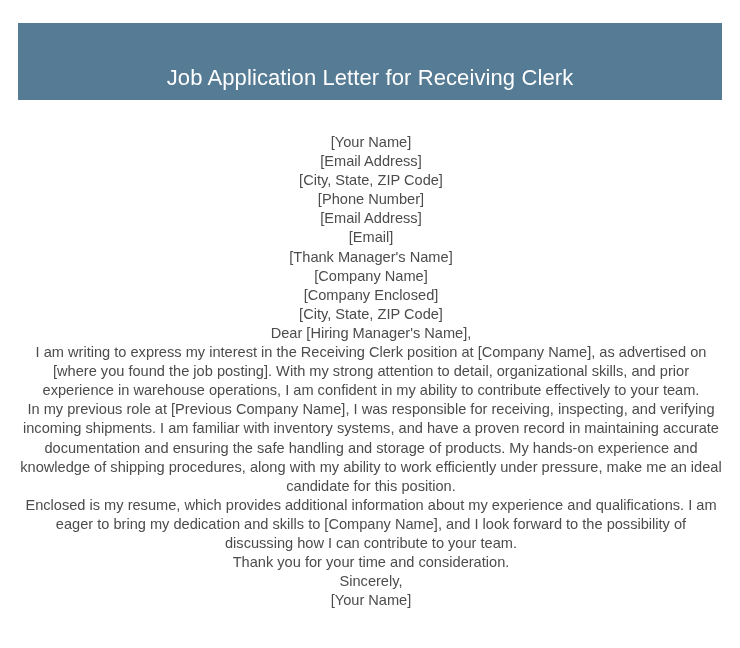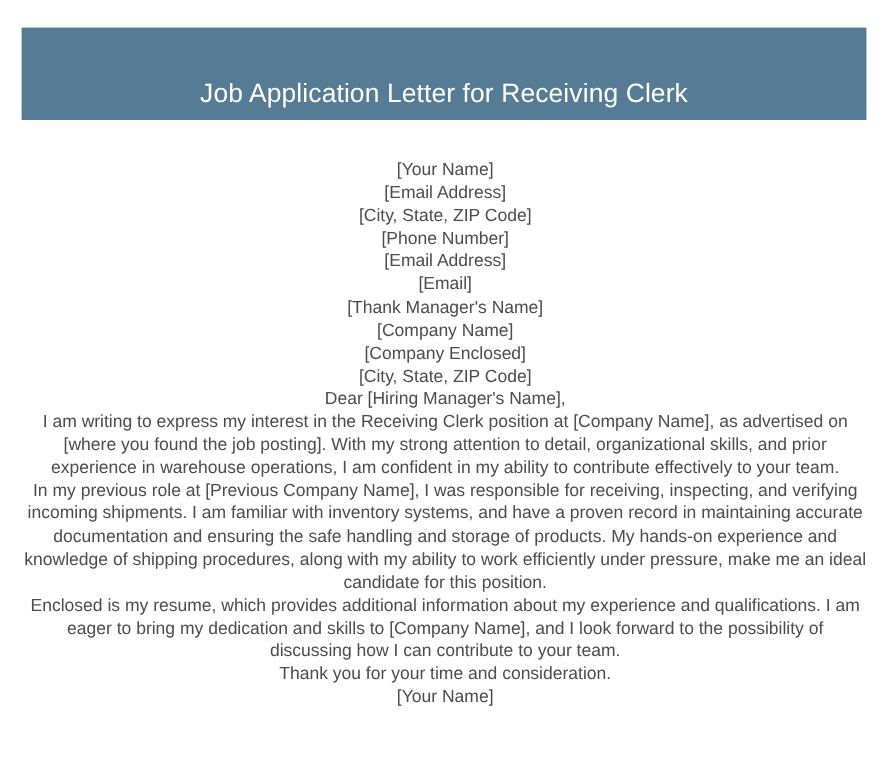--- a/index.html
+++ b/index.html
@@ -86,16 +86,17 @@
     <span class="letter-line">[Email]</span>
     <span class="letter-line">[Thank Manager's Name]</span>
     <span class="letter-line">[Company Name]</span>
     <span class="letter-line">[Company Enclosed]</span>
     <span class="letter-line">[City, State, ZIP Code]</span>
     <span class="letter-line">Dear [Hiring Manager's Name],</span>
     <span class="letter-line">I am writing to express my interest in the Receiving Clerk position at [Company Name], as advertised on [where you found the job posting]. With my strong attention to detail, organizational skills, and prior experience in warehouse operations, I am confident in my ability to contribute effectively to your team.</span>
     <span class="letter-line">In my previous role at [Previous Company Name], I was responsible for receiving, inspecting, and verifying incoming shipments. I am familiar with inventory systems, and have a proven record in maintaining accurate documentation and ensuring the safe handling and storage of products. My hands-on experience and knowledge of shipping procedures, along with my ability to work efficiently under pressure, make me an ideal candidate for this position.</span>
     <span class="letter-line">Enclosed is my resume, which provides additional information about my experience and qualifications. I am eager to bring my dedication and skills to [Company Name], and I look forward to the possibility of discussing how I can contribute to your team.</span>
     <span class="letter-line">Thank you for your time and consideration.</span>
+    <span class="letter-line">Sincerely,</span>
     <span class="letter-line">[Your Name]</span>
   </div>
 
 </div>
 
 </body></html>

